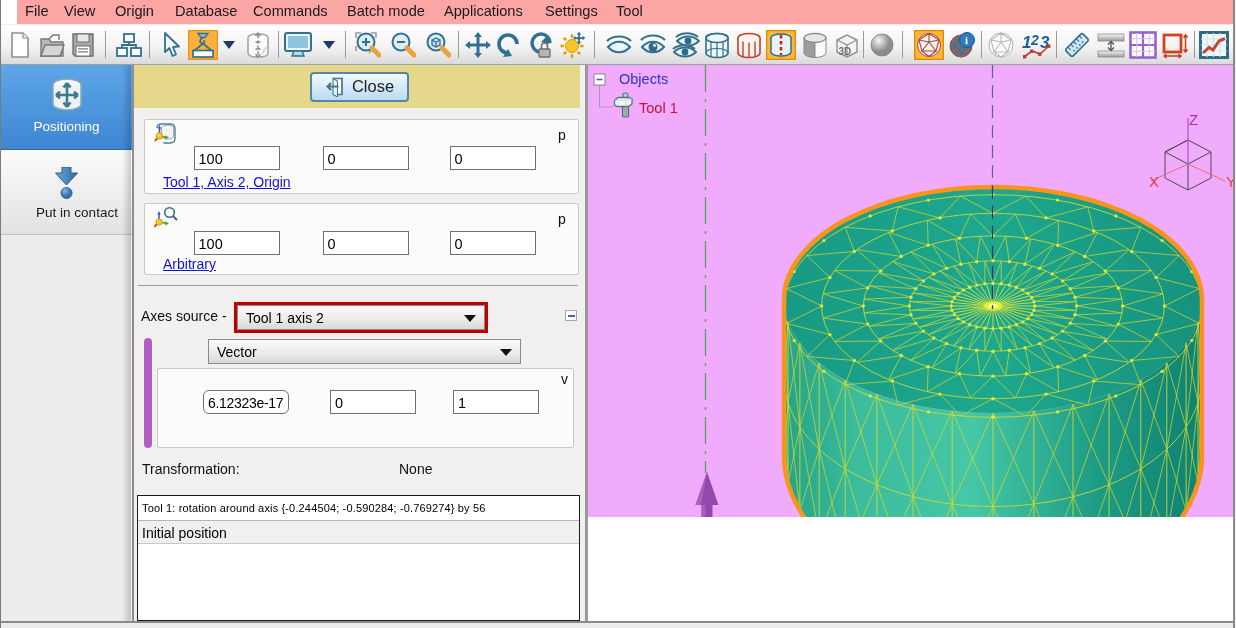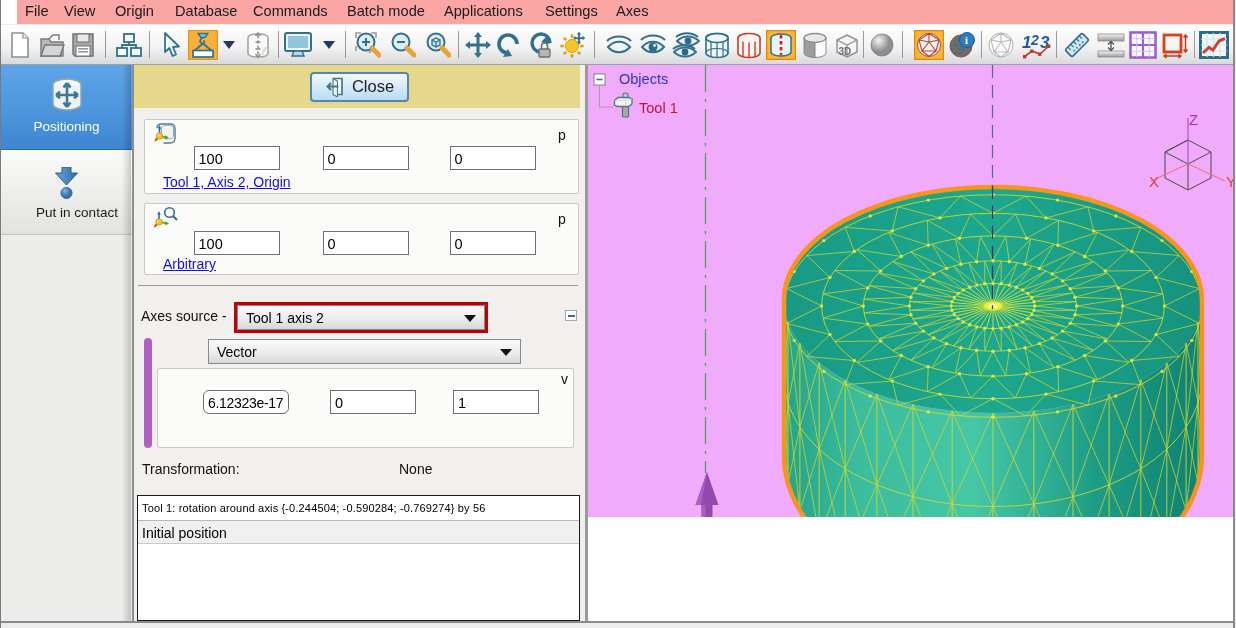--- a/index.html
+++ b/index.html
@@ -50,21 +50,21 @@
 <div id="win">
 <div id="menubar">
   <span style="left:8px">File</span>
   <span style="left:47px">View</span>
   <span style="left:98px">Origin</span>
   <span style="left:158px">Database</span>
   <span style="left:236px">Commands</span>
   <span style="left:330px">Batch mode</span>
   <span style="left:427px">Applications</span>
   <span style="left:528px">Settings</span>
-  <span style="left:599px">Axes</span>
+  <span style="left:599px">Tool</span>
 </div>
 <div id="toolbar">
       <svg class="ticon" style="left:7px;top:7px" width="24" height="26" viewBox="0 0 24 26">
         <path d="M4 1 L15 1 L20 6 L20 25 L4 25 Z" fill="#fff" stroke="#8f8f8f" stroke-width="1.6"></path>
         <path d="M15 1 L15 6 L20 6" fill="#eee" stroke="#8f8f8f" stroke-width="1.2"></path>
       </svg>
       <svg class="ticon" style="left:38px;top:7px" width="26" height="26" viewBox="0 0 26 26">
         <path d="M2 7 L10 7 L12 10 L24 10 L24 24 L2 24 Z" fill="#b9b9b9" stroke="#787878" stroke-width="1.4"></path>
         <path d="M2 24 L6 13 L25 13 L21 24 Z" fill="#d5d5d5" stroke="#787878" stroke-width="1.4"></path>
         <path d="M10 7 L14 3 L20 3 L20 8" fill="none" stroke="#787878" stroke-width="1.4"></path>

